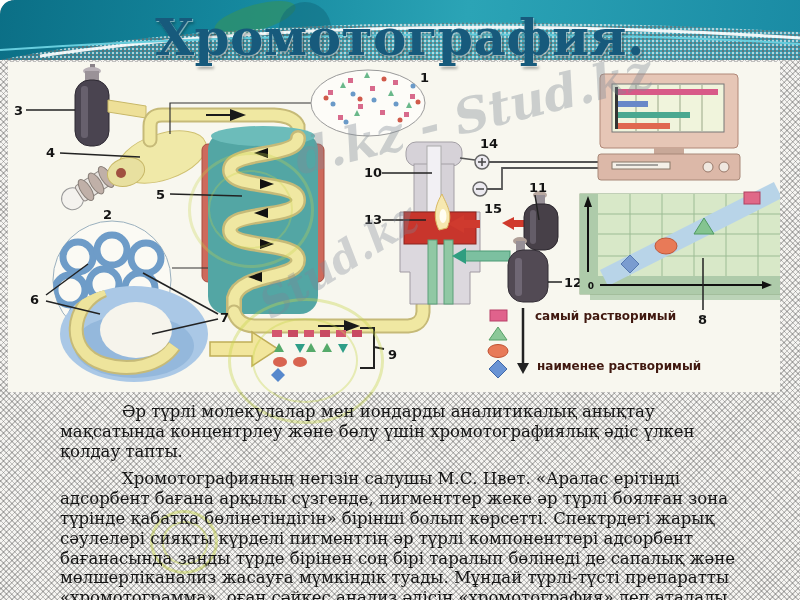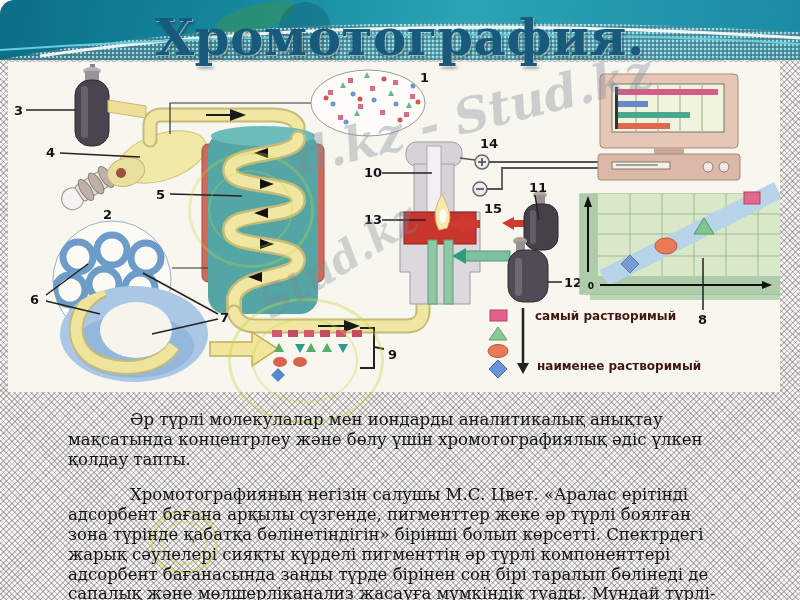--- a/index.html
+++ b/index.html
@@ -26,21 +26,21 @@
   .panel{
     position:absolute;left:8px;top:62px;width:772px;height:330px;z-index:2;
     background:#f8f7ef;
   }
   .lbl{font-family:"DejaVu Sans",sans-serif;font-weight:bold;font-size:13px;fill:#141414;}
   .legend-t{font-family:"DejaVu Sans",sans-serif;font-weight:bold;font-size:12px;fill:#40180f;}
   .body-text{
     position:absolute;left:52px;top:394px;width:700px;z-index:5;
     font-size:16.5px;line-height:19.8px;color:#141414;
   }
-  .body-text p{margin:16px;text-indent:62px;}
+  .body-text p{margin:8px;text-indent:62px;}
   .wm{
     position:absolute;z-index:6;font-family:"DejaVu Serif",serif;font-style:italic;font-weight:bold;
     color:rgba(130,140,150,.38);white-space:nowrap;pointer-events:none;
   }
   .wm1{left:290px;top:86px;font-size:48px;transform:rotate(-14deg);}
   .wm2{left:250px;top:236px;font-size:42px;transform:rotate(-32deg);color:rgba(125,135,150,.33);}
   .logo{
     position:absolute;border:3px solid rgba(198,212,74,.85);border-radius:50%;z-index:4;pointer-events:none;
   }
   .logo::after{

